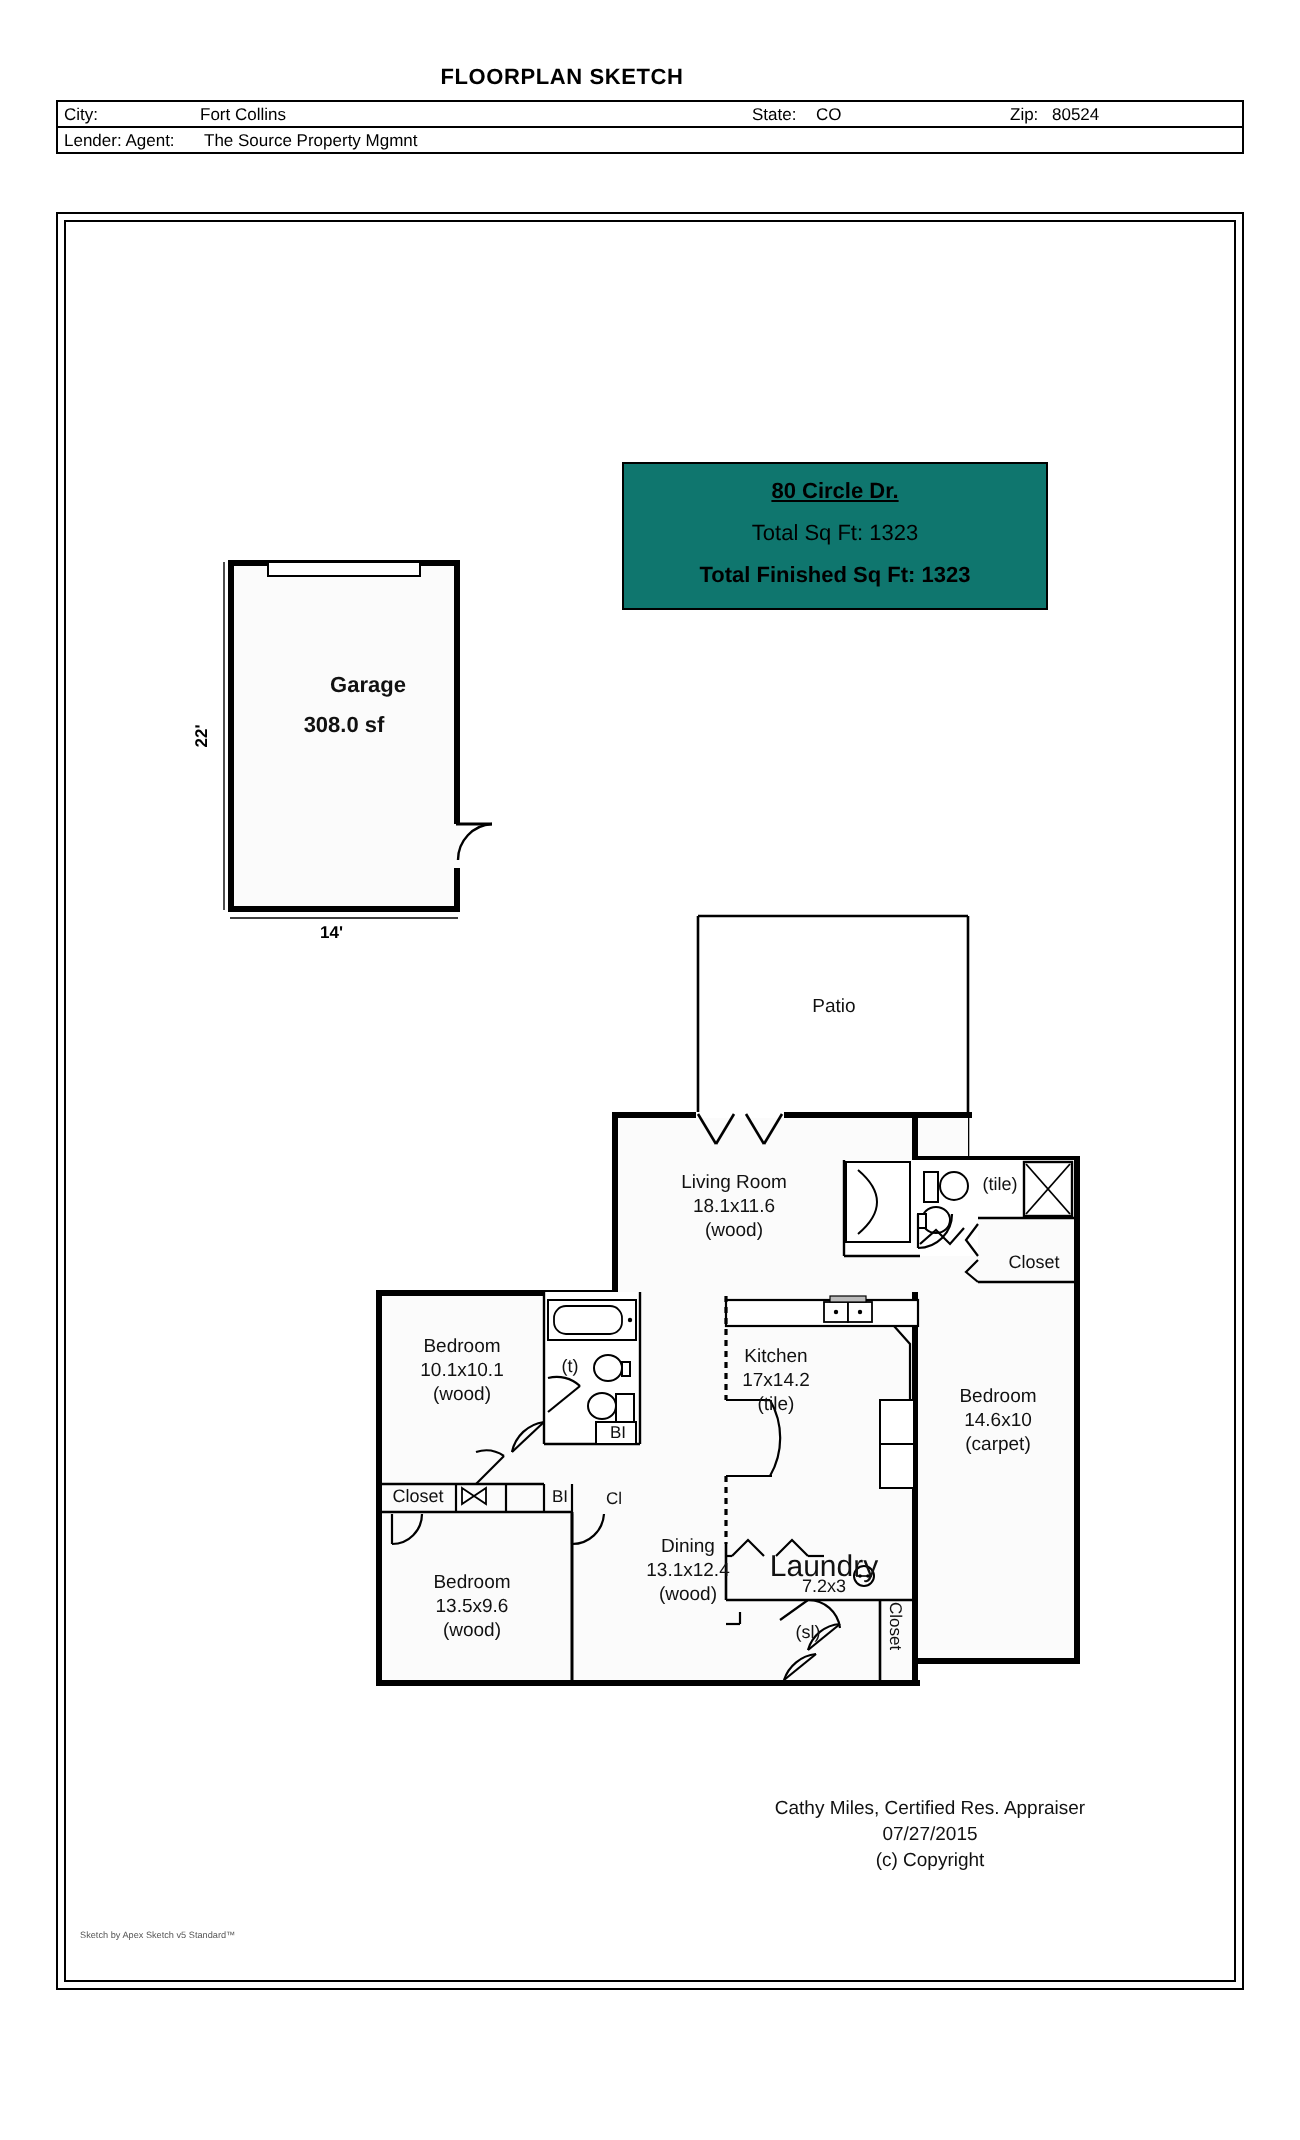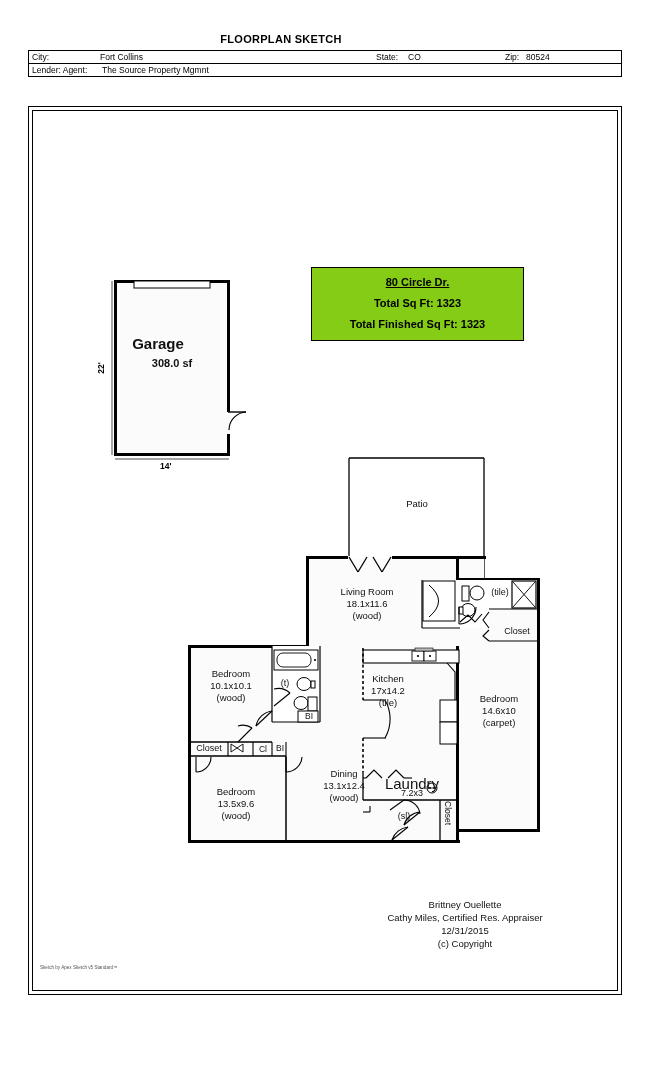--- a/index.html
+++ b/index.html
@@ -125,38 +125,37 @@
     transform-origin: left top;
   }
   
   .infobox {
     position: absolute;
     left: 311px;
     top: 231px;
     width: 213px;
     height: 74px;
     border: 1.5px solid #000;
-    background: #84cc16;
+    background: #0f766e;
     box-sizing: border-box;
-    margin-top: 36px;
   }
   .infobox .line1 {
     position: absolute;
     left: 0; right: 0; top: 8px;
     text-align: center;
     font-size: 11px;
     font-weight: bold;
     text-decoration: underline;
   }
   .infobox .line2 {
     position: absolute;
     left: 0; right: 0; top: 29px;
     text-align: center;
     font-size: 11px;
-    font-weight: bold;
+    font-weight: normal;
   }
   .infobox .line3 {
     position: absolute;
     left: 0; right: 0; top: 50px;
     text-align: center;
     font-size: 11px;
     font-weight: bold;
   }
   
   .footer {
@@ -417,21 +416,21 @@
       <path d="M392 840 A19 19 0 0 1 408 827" stroke="#000" stroke-width="1.1" fill="none"></path>
       <line x1="363" y1="812" x2="370" y2="812" stroke="#000" stroke-width="1.1"></line>
       <line x1="370" y1="806" x2="370" y2="812" stroke="#000" stroke-width="1.1"></line>
     </g>
 
     <g>
       <line x1="456" y1="744" x2="458" y2="744" stroke="#000" stroke-width="1"></line>
     </g>
   </svg>
 
-  <div class="label label-bold" style="left:110px; top:338px; width:96px; font-size:15px;">Garage</div>
+  <div class="label label-bold" style="left:136px; top:338px; width:96px; font-size:11px;">Garage</div>
   <div class="label label-bold" style="left:124px; top:358px; width:96px; font-size:11px;">308.0 sf</div>
   <div class="dim" style="left:160px; top:461px;">14'</div>
   <div class="dim dim-vert" style="left:95px; top:363px;">22'</div>
 
   <div class="label" style="left:372px; top:498px; width:90px;">Patio</div>
 
   <div class="label" style="left:312px; top:586px; width:110px;">Living Room</div>
   <div class="label" style="left:312px; top:598px; width:110px;">18.1x11.6</div>
   <div class="label" style="left:312px; top:610px; width:110px;">(wood)</div>
 
@@ -456,27 +455,26 @@
   <div class="label" style="left:461px; top:717px; width:76px;">(carpet)</div>
 
   <div class="label-sm" style="left:382px; top:779px; width:60px; font-size:15px;">Laundry</div>
   <div class="label-sm" style="left:382px; top:789px; width:60px; font-size:9px;">7.2x3</div>
 
   <div class="label-sm" style="left:480px; top:588px; width:40px; font-size:9px;">(tile)</div>
   <div class="label-sm" style="left:276px; top:679px; width:18px; font-size:9px;">(t)</div>
   <div class="label-sm" style="left:393px; top:812px; width:22px; font-size:9px;">(sl)</div>
   <div class="label-sm" style="left:496px; top:627px; width:42px; font-size:9px;">Closet</div>
   <div class="label-sm" style="left:190px; top:744px; width:38px; font-size:9px;">Closet</div>
-  <div class="label-sm" style="left:254px; top:745px; width:18px; font-size:8.5px;">Cl</div>
+  <div class="label-sm" style="left:254px; top:745px; width:18px; font-size:8.5px;padding-left:44px;">Cl</div>
   <div class="label-sm" style="left:272px; top:744px; width:16px; font-size:8.5px;">BI</div>
   <div class="label-sm" style="left:300px; top:712px; width:18px; font-size:8.5px;">BI</div>
   <div class="vert-text" style="left:453px; top:801px; font-size:8.5px;">Closet</div>
 
   <div class="footer">
-    <div>Brittney Ouellette</div>
     <div>Cathy Miles, Certified Res. Appraiser</div>
-    <div>12/31/2015</div>
+    <div>07/27/2015</div>
     <div>(c) Copyright</div>
   </div>
 
   <div class="apex">Sketch by Apex Sketch v5 Standard™</div>
 
 </div>
 
 </body></html>

